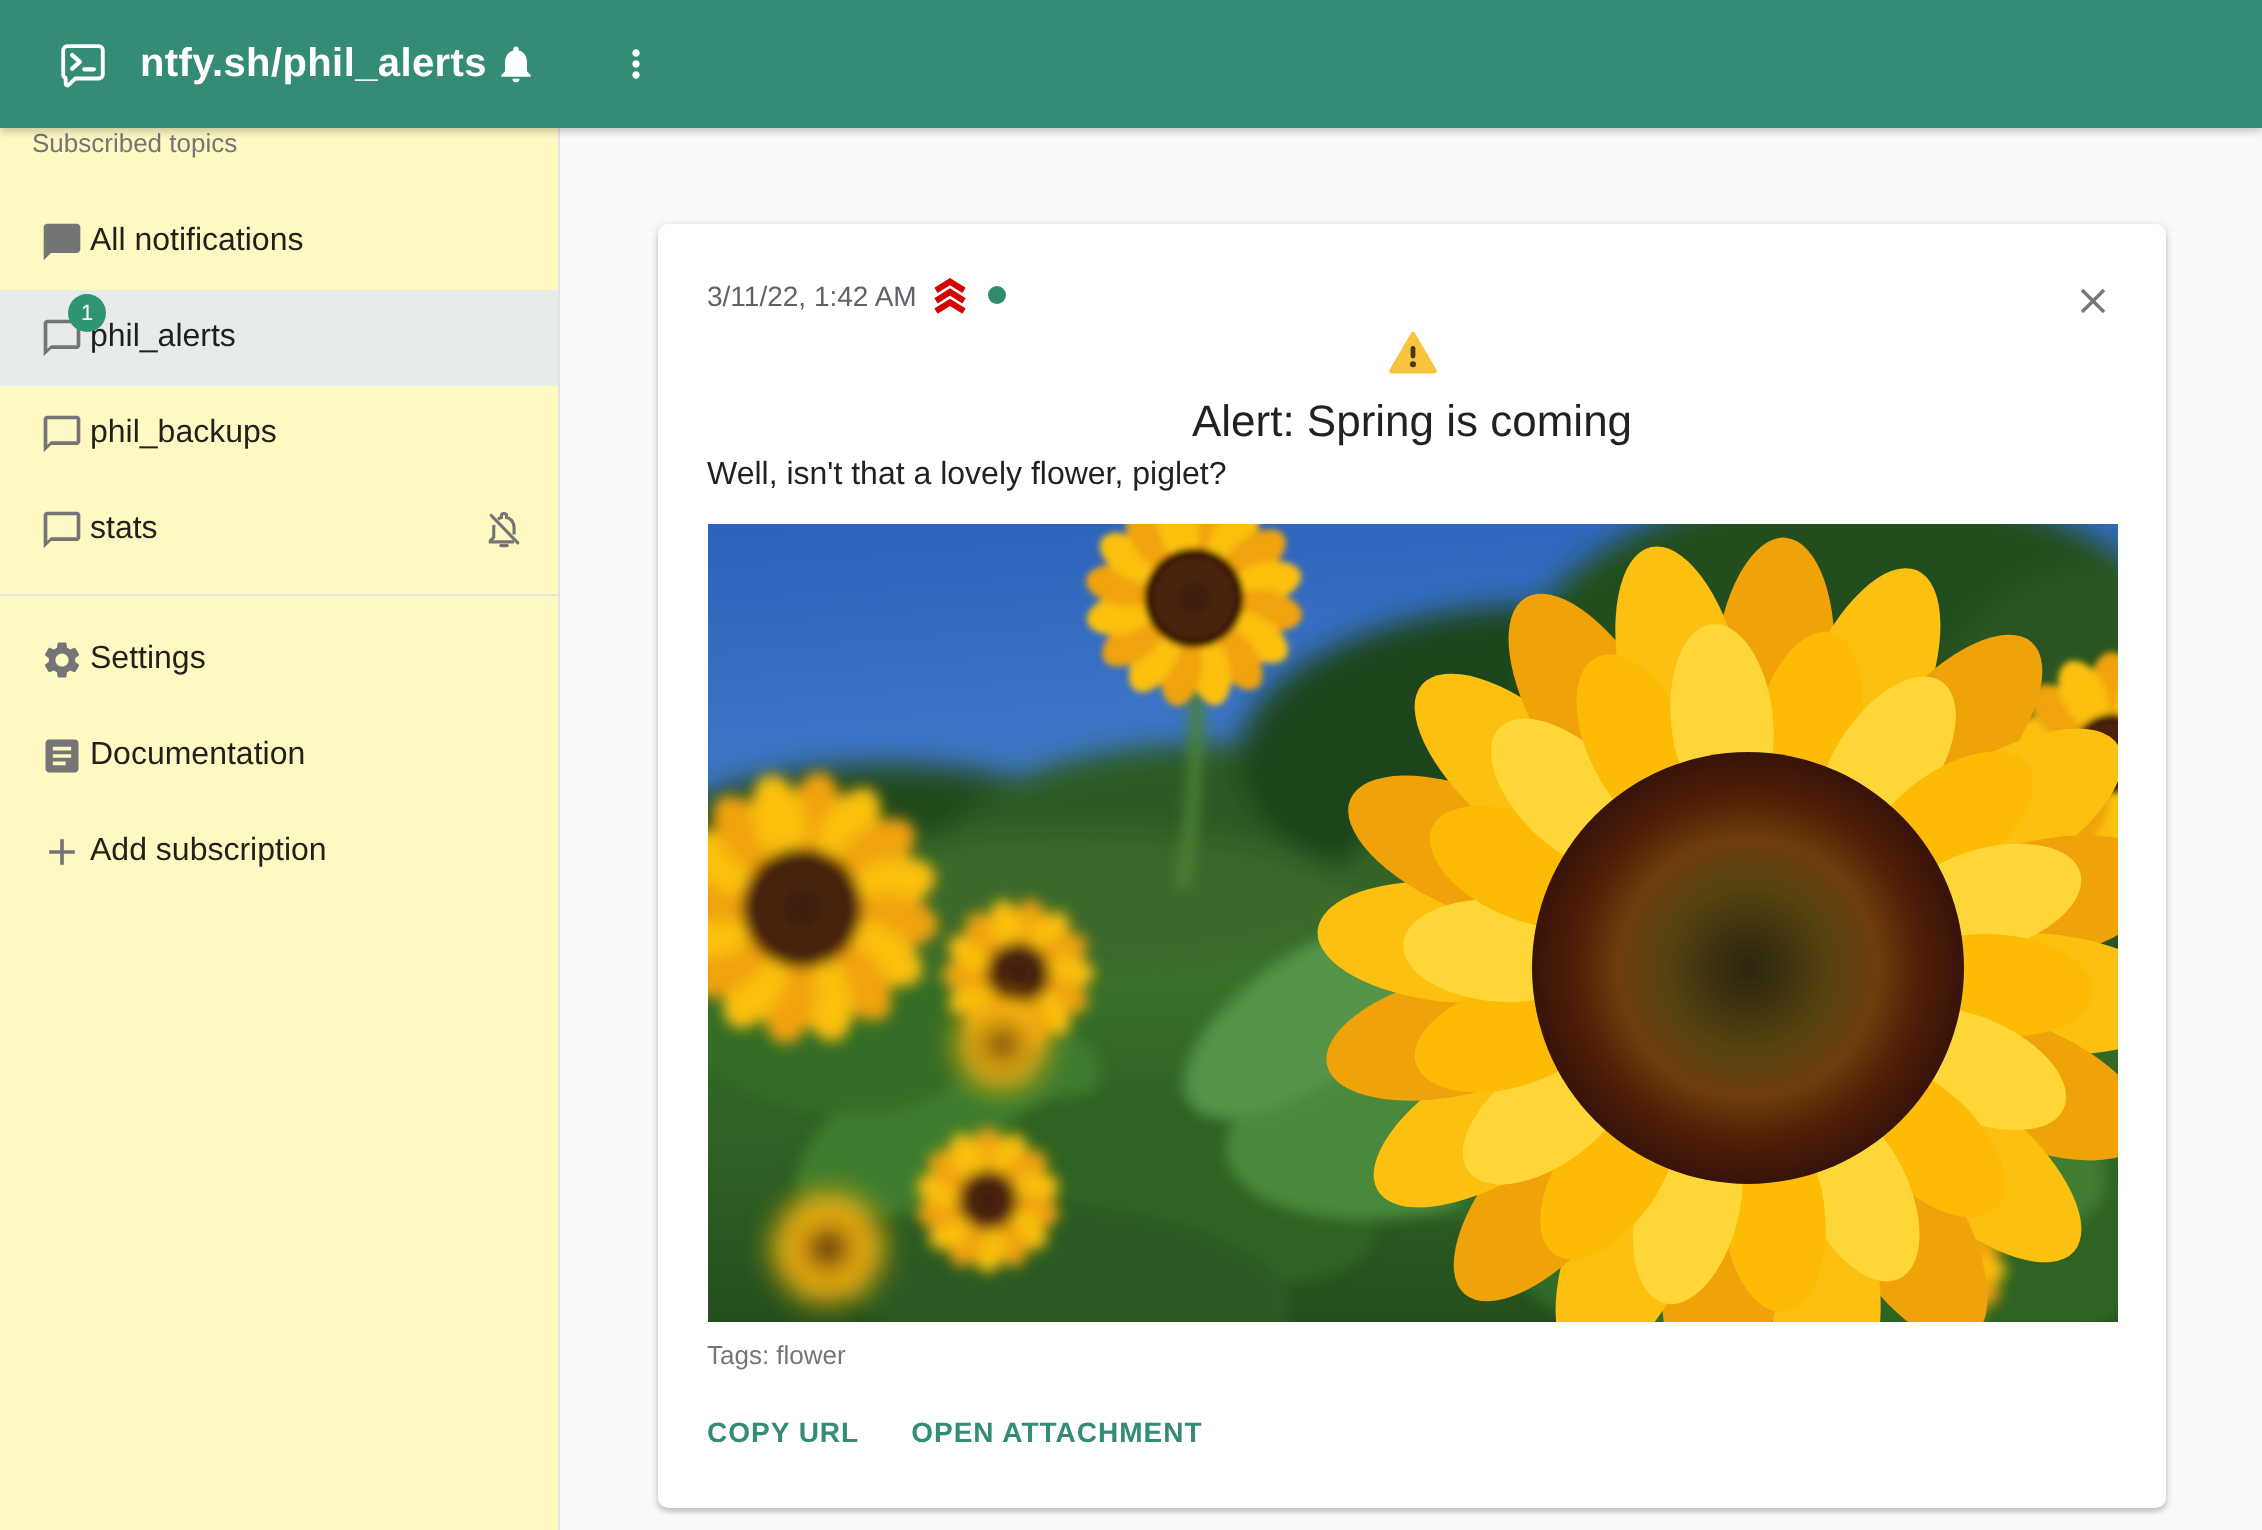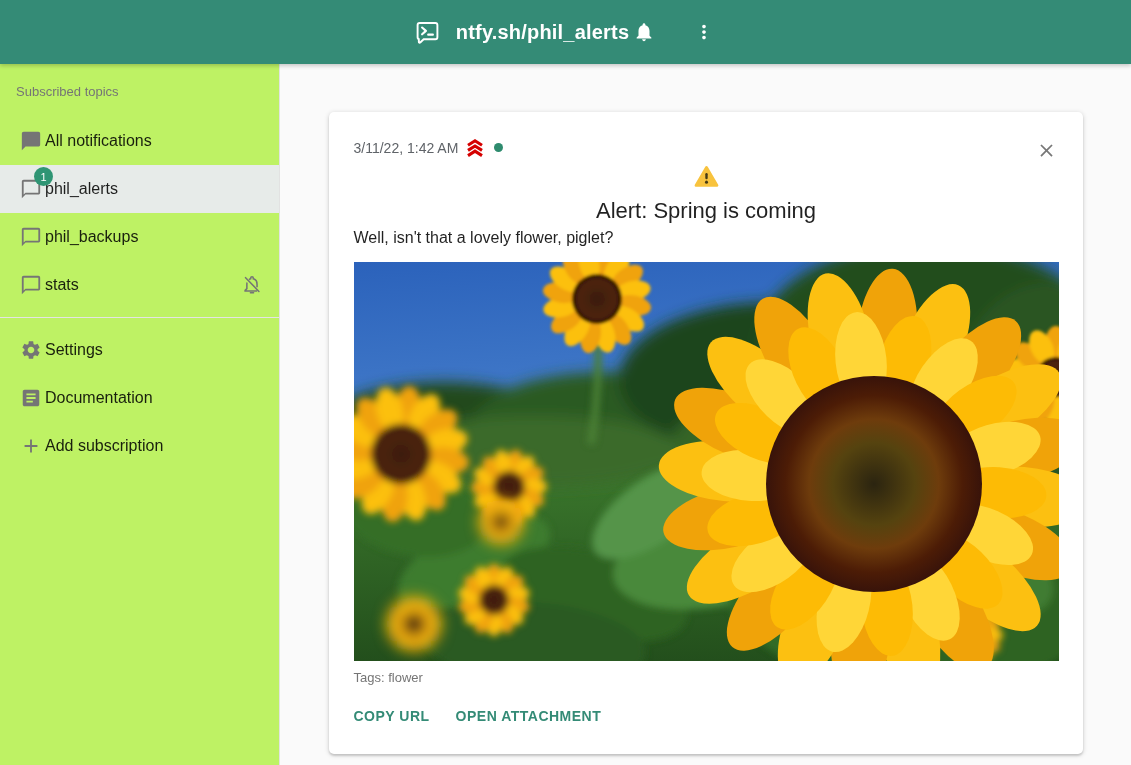--- a/index.html
+++ b/index.html
@@ -2,32 +2,32 @@
 <html><head>
 <meta charset="utf-8">
 <style>
   * { margin:0; padding:0; box-sizing:border-box; }
   html,body { width:1131px; height:765px; overflow:hidden; background:#fafafa;
     font-family:"Liberation Sans", sans-serif; }
   .app { width:1131px; height:765px; display:flex; flex-direction:column; }
 
   
   .appbar { height:64px; flex:0 0 64px; background:#348b76; display:flex;
-    align-items:center; justify-content:center; padding:0 26px 0 28px;
+    align-items:center; justify-content:flex-start; padding:0 26px 0 28px;
     box-shadow:0 2px 4px rgba(0,0,0,.2); position:relative; z-index:5; }
   .appbar-left { display:flex; align-items:center; gap:15px; }
   .appbar-title { color:#fff; font-size:20px; font-weight:700; letter-spacing:.2px; }
   .appbar-right { display:flex; align-items:center; gap:30px; }
   .iconbtn { background:none; border:none; cursor:pointer; display:flex;
     align-items:center; justify-content:center; padding:4px; color:#fff; }
 
   
   .content { flex:1; display:flex; min-height:0; }
-  .sidebar { width:280px; flex:0 0 280px; background:#bef264;
-    border-right:1px solid #e2e2e2; padding-top:20px; }
+  .sidebar { width:280px; flex:0 0 280px; background:#fef9c3;
+    border-right:1px solid #e2e2e2; }
   .subheader { padding:0 16px; font-size:13px; color:#757575; }
   .nav-list { list-style:none; margin-top:18px; }
   .nav-item { height:48px; display:flex; align-items:center; padding:0 16px 0 19px;
     gap:2px; cursor:pointer; color:rgba(0,0,0,.87); font-size:16px; }
   .nav-item.selected { background:#e7ebe9; }
   .nav-icon { width:24px; height:24px; color:#757575; position:relative;
     display:flex; align-items:center; justify-content:center; flex:0 0 24px; }
   .nav-label { flex:1; }
   .badge { position:absolute; top:-10px; right:-10px; width:19px; height:19px;
     border-radius:50%; background:#2f9574; color:#fff; font-size:11px;

